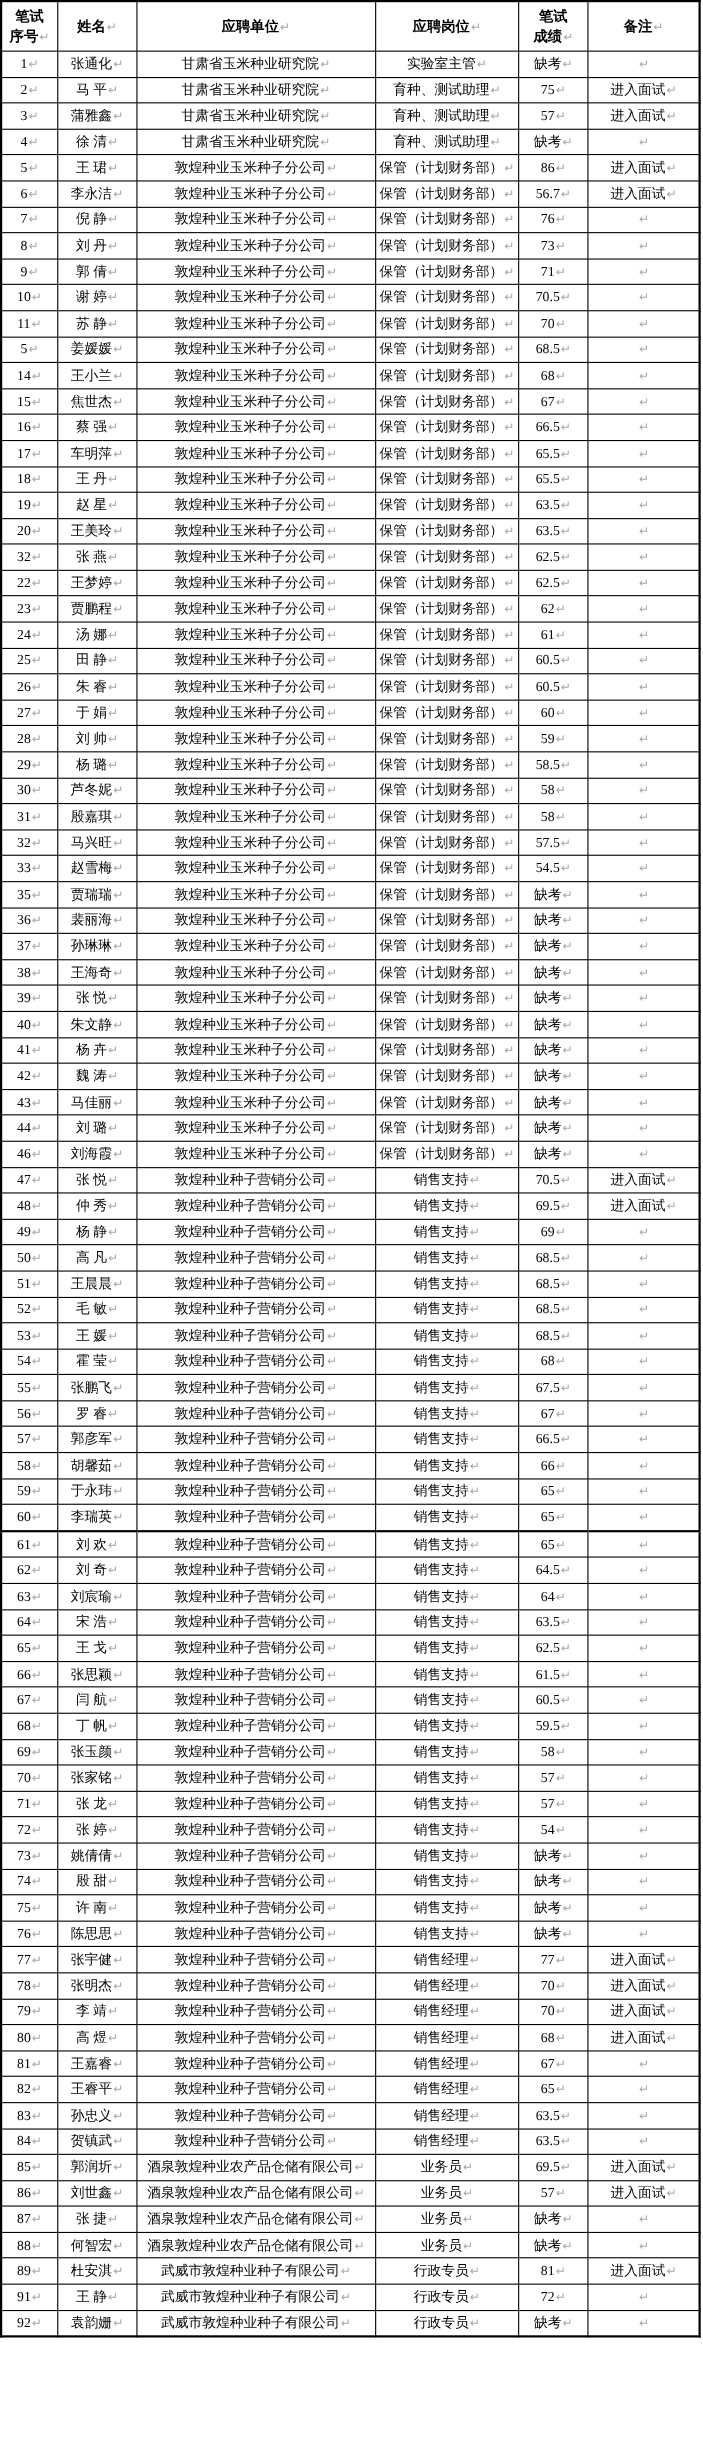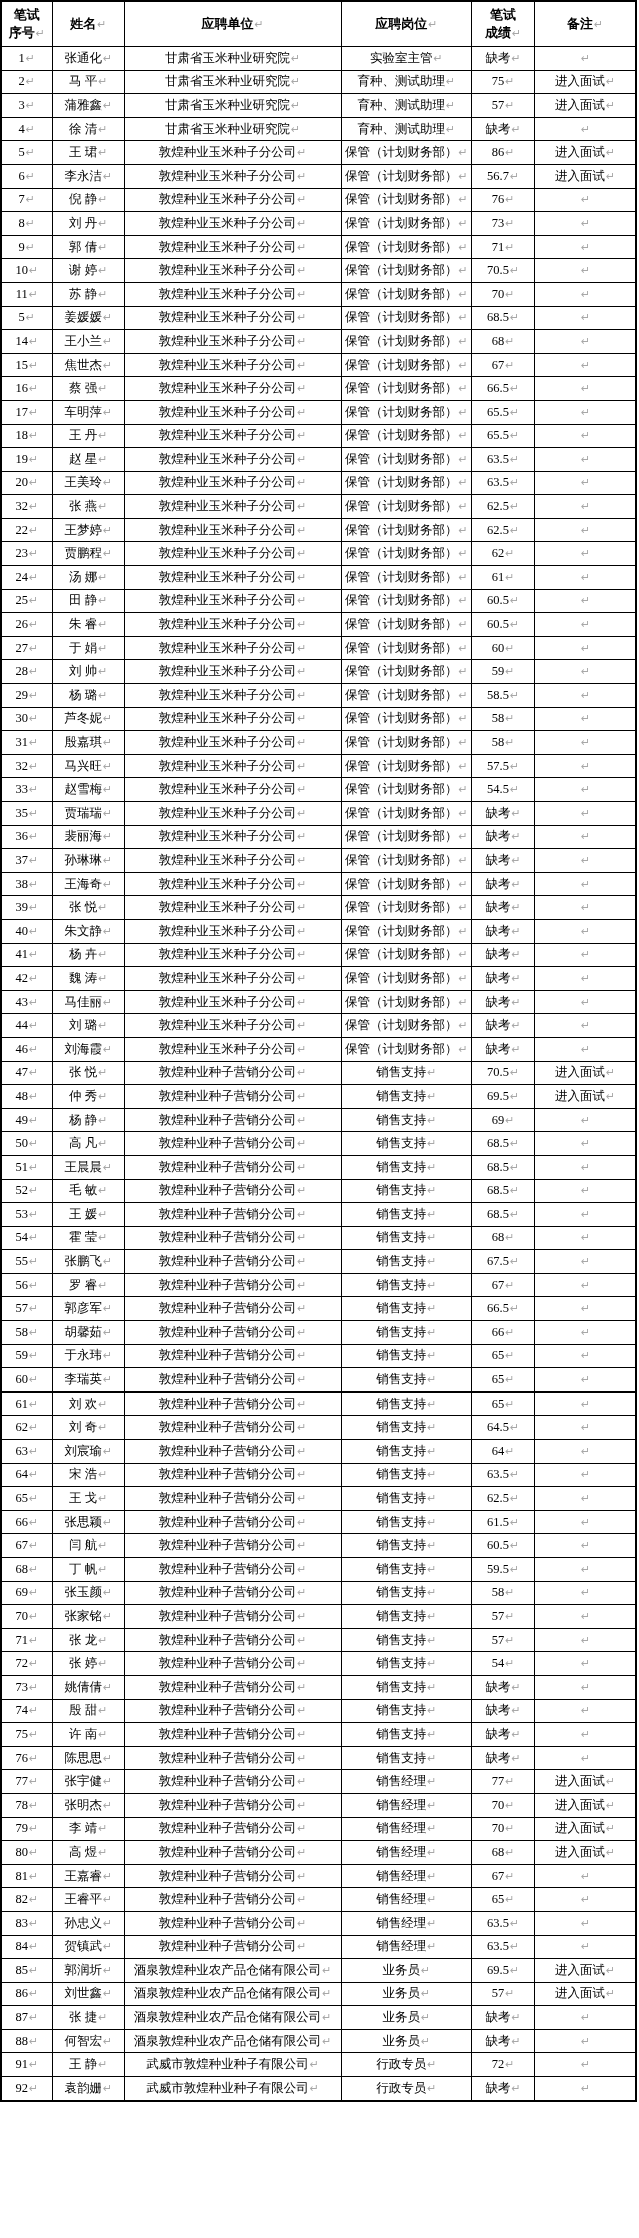--- a/index.html
+++ b/index.html
@@ -763,20 +763,28 @@
         </tr>
         <tr>
           <td><span class="txt">88</span><span class="pilcrow">↵</span></td>
           <td><span class="txt">何智宏</span><span class="pilcrow">↵</span></td>
           <td><span class="txt">酒泉敦煌种业农产品仓储有限公司</span><span class="pilcrow">↵</span></td>
           <td><span class="txt">业务员</span><span class="pilcrow">↵</span></td>
           <td><span class="txt">缺考</span><span class="pilcrow">↵</span></td>
           <td><span class="txt"></span><span class="pilcrow">↵</span></td>
         </tr>
         <tr>
+          <td><span class="txt">89</span><span class="pilcrow">↵</span></td>
+          <td><span class="txt">杜安淇</span><span class="pilcrow">↵</span></td>
+          <td><span class="txt">武威市敦煌种业种子有限公司</span><span class="pilcrow">↵</span></td>
+          <td><span class="txt">行政专员</span><span class="pilcrow">↵</span></td>
+          <td><span class="txt">81</span><span class="pilcrow">↵</span></td>
+          <td><span class="txt">进入面试</span><span class="pilcrow">↵</span></td>
+        </tr>
+        <tr>
           <td><span class="txt">91</span><span class="pilcrow">↵</span></td>
           <td><span class="txt">王 静</span><span class="pilcrow">↵</span></td>
           <td><span class="txt">武威市敦煌种业种子有限公司</span><span class="pilcrow">↵</span></td>
           <td><span class="txt">行政专员</span><span class="pilcrow">↵</span></td>
           <td><span class="txt">72</span><span class="pilcrow">↵</span></td>
           <td><span class="txt"></span><span class="pilcrow">↵</span></td>
         </tr>
         <tr>
           <td><span class="txt">92</span><span class="pilcrow">↵</span></td>
           <td><span class="txt">袁韵姗</span><span class="pilcrow">↵</span></td>

